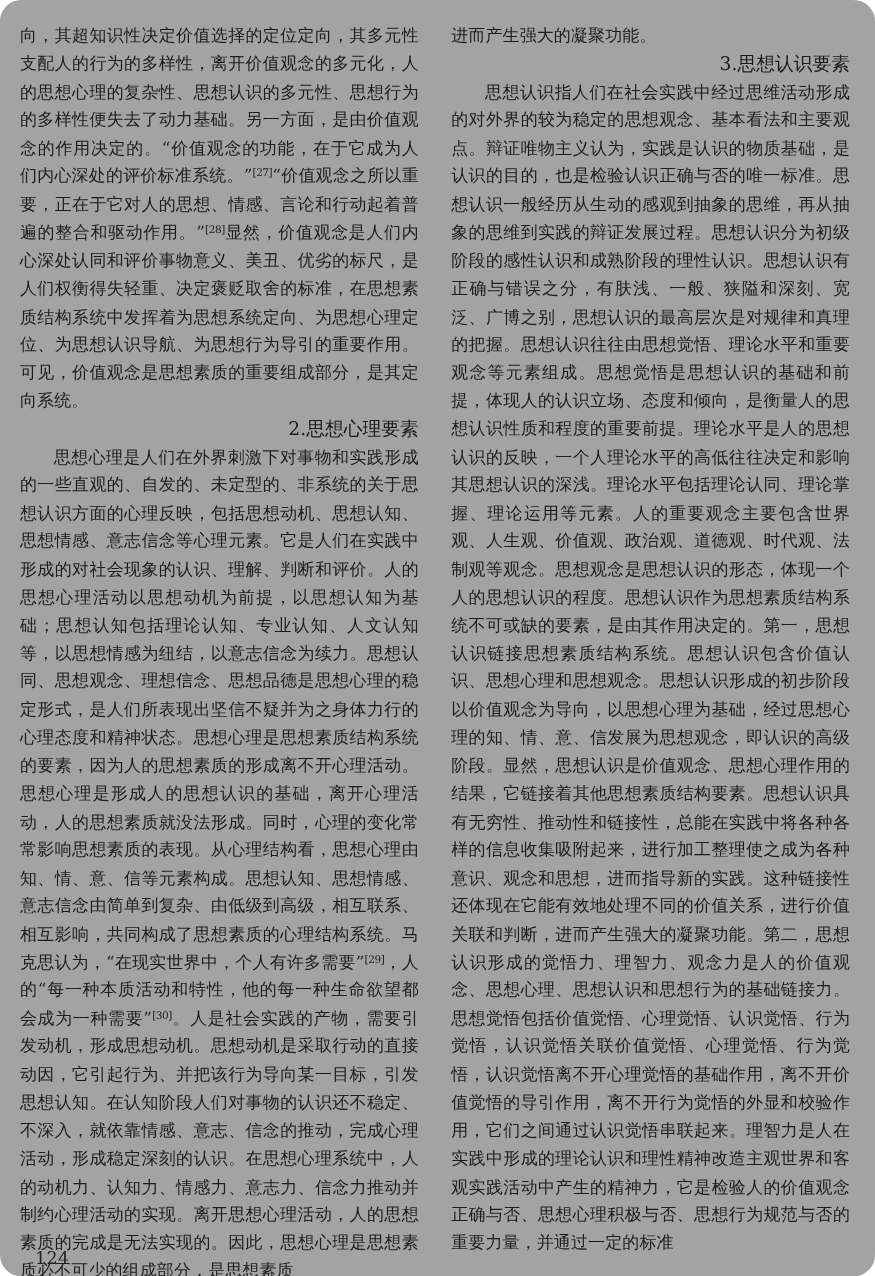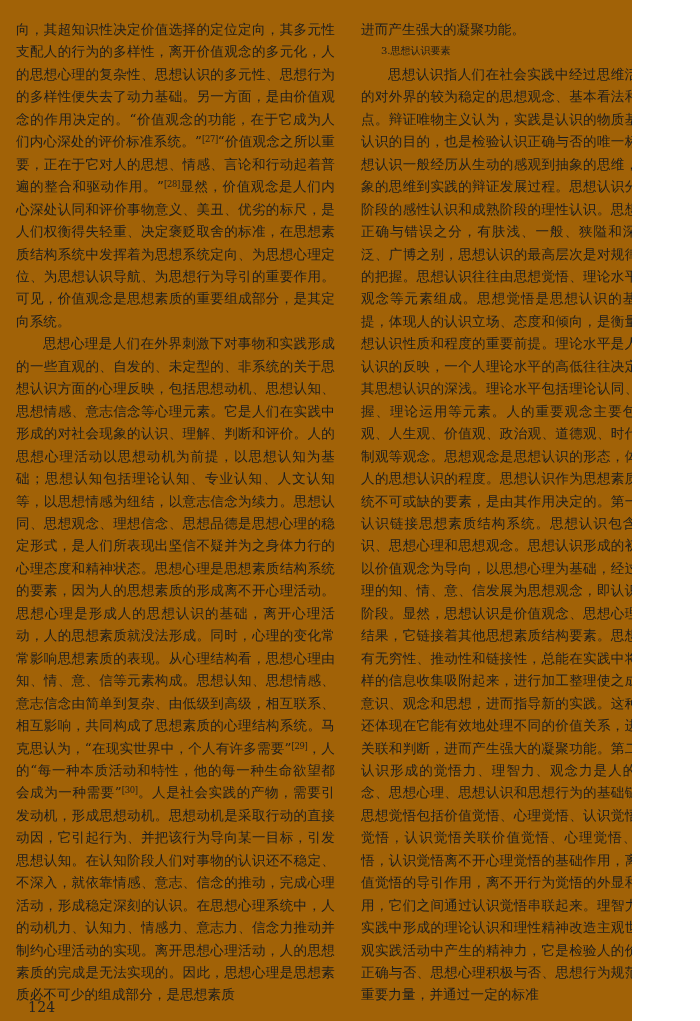--- a/index.html
+++ b/index.html
@@ -2,28 +2,29 @@
 <html><head>
 <meta charset="utf-8">
 <style>
   html, body {
     margin: 0;
     padding: 0;
     background: #ffffff;
   }
   .page {
     position: relative;
-    width: 632px;
+    width: 700px;
     height: 1021px;
-    background: #a16207;
+    background: #a3a3a3;
     box-sizing: border-box;
     padding: 18px 16px 0 16px;
     font-family: "DejaVu Serif", "Liberation Serif", serif;
     color: #1b1b1b;
     overflow: hidden;
+    border-radius: 17px;
   }
   .columns {
     display: flex;
     gap: 26px;
     height: 958px;
   }
   .col {
     width: 319px;
     flex: 0 0 319px;
   }
@@ -38,25 +39,25 @@
     -webkit-hyphens: none;
     hyphens: none;
     word-break: break-all;
     color: #1d1d1d;
   }
   p.cont {
     text-indent: 0;
   }
   h3.heading {
     margin: 0;
-    font-size: 10px;
+    font-size: 15px;
     line-height: 22.45px;
     font-weight: normal;
     text-indent: 2em;
-    text-align: left;
+    text-align: right;
     color: #1b1b1b;
   }
   .ref {
     font-size: 8.4px;
     vertical-align: 4px;
     letter-spacing: -0.04em;
     line-height: 0;
   }
   .folio {
     position: absolute;
@@ -68,20 +69,21 @@
     letter-spacing: 0.02em;
   }
 </style>
 </head>
 <body>
 
 <div class="page">
   <div class="columns">
     <div class="col" id="left-col">
         <p class="para cont">向，其超知识性决定价值选择的定位定向，其多元性支配人的行为的多样性，离开价值观念的多元化，人的思想心理的复杂性、思想认识的多元性、思想行为的多样性便失去了动力基础。另一方面，是由价值观念的作用决定的。“价值观念的功能，在于它成为人们内心深处的评价标准系统。”<sup class="ref">[27]</sup>“价值观念之所以重要，正在于它对人的思想、情感、言论和行动起着普遍的整合和驱动作用。”<sup class="ref">[28]</sup>显然，价值观念是人们内心深处认同和评价事物意义、美丑、优劣的标尺，是人们权衡得失轻重、决定褒贬取舍的标准，在思想素质结构系统中发挥着为思想系统定向、为思想心理定位、为思想认识导航、为思想行为导引的重要作用。可见，价值观念是思想素质的重要组成部分，是其定向系统。</p>
+        <h3 class="heading">2.思想心理要素</h3>
         <p class="para">思想心理是人们在外界刺激下对事物和实践形成的一些直观的、自发的、未定型的、非系统的关于思想认识方面的心理反映，包括思想动机、思想认知、思想情感、意志信念等心理元素。它是人们在实践中形成的对社会现象的认识、理解、判断和评价。人的思想心理活动以思想动机为前提，以思想认知为基础；思想认知包括理论认知、专业认知、人文认知等，以思想情感为纽结，以意志信念为续力。思想认同、思想观念、理想信念、思想品德是思想心理的稳定形式，是人们所表现出坚信不疑并为之身体力行的心理态度和精神状态。思想心理是思想素质结构系统的要素，因为人的思想素质的形成离不开心理活动。思想心理是形成人的思想认识的基础，离开心理活动，人的思想素质就没法形成。同时，心理的变化常常影响思想素质的表现。从心理结构看，思想心理由知、情、意、信等元素构成。思想认知、思想情感、意志信念由简单到复杂、由低级到高级，相互联系、相互影响，共同构成了思想素质的心理结构系统。马克思认为，“在现实世界中，个人有许多需要”<sup class="ref">[29]</sup>，人的“每一种本质活动和特性，他的每一种生命欲望都会成为一种需要”<sup class="ref">[30]</sup>。人是社会实践的产物，需要引发动机，形成思想动机。思想动机是采取行动的直接动因，它引起行为、并把该行为导向某一目标，引发思想认知。在认知阶段人们对事物的认识还不稳定、不深入，就依靠情感、意志、信念的推动，完成心理活动，形成稳定深刻的认识。在思想心理系统中，人的动机力、认知力、情感力、意志力、信念力推动并制约心理活动的实现。离开思想心理活动，人的思想素质的完成是无法实现的。因此，思想心理是思想素质必不可少的组成部分，是思想素质</p>
       </div>
     <div class="col" id="right-col">
         <p class="para cont">进而产生强大的凝聚功能。</p>
         <h3 class="heading">3.思想认识要素</h3>
         <p class="para">思想认识指人们在社会实践中经过思维活动形成的对外界的较为稳定的思想观念、基本看法和主要观点。辩证唯物主义认为，实践是认识的物质基础，是认识的目的，也是检验认识正确与否的唯一标准。思想认识一般经历从生动的感观到抽象的思维，再从抽象的思维到实践的辩证发展过程。思想认识分为初级阶段的感性认识和成熟阶段的理性认识。思想认识有正确与错误之分，有肤浅、一般、狭隘和深刻、宽泛、广博之别，思想认识的最高层次是对规律和真理的把握。思想认识往往由思想觉悟、理论水平和重要观念等元素组成。思想觉悟是思想认识的基础和前提，体现人的认识立场、态度和倾向，是衡量人的思想认识性质和程度的重要前提。理论水平是人的思想认识的反映，一个人理论水平的高低往往决定和影响其思想认识的深浅。理论水平包括理论认同、理论掌握、理论运用等元素。人的重要观念主要包含世界观、人生观、价值观、政治观、道德观、时代观、法制观等观念。思想观念是思想认识的形态，体现一个人的思想认识的程度。思想认识作为思想素质结构系统不可或缺的要素，是由其作用决定的。第一，思想认识链接思想素质结构系统。思想认识包含价值认识、思想心理和思想观念。思想认识形成的初步阶段以价值观念为导向，以思想心理为基础，经过思想心理的知、情、意、信发展为思想观念，即认识的高级阶段。显然，思想认识是价值观念、思想心理作用的结果，它链接着其他思想素质结构要素。思想认识具有无穷性、推动性和链接性，总能在实践中将各种各样的信息收集吸附起来，进行加工整理使之成为各种意识、观念和思想，进而指导新的实践。这种链接性还体现在它能有效地处理不同的价值关系，进行价值关联和判断，进而产生强大的凝聚功能。第二，思想认识形成的觉悟力、理智力、观念力是人的价值观念、思想心理、思想认识和思想行为的基础链接力。思想觉悟包括价值觉悟、心理觉悟、认识觉悟、行为觉悟，认识觉悟关联价值觉悟、心理觉悟、行为觉悟，认识觉悟离不开心理觉悟的基础作用，离不开价值觉悟的导引作用，离不开行为觉悟的外显和校验作用，它们之间通过认识觉悟串联起来。理智力是人在实践中形成的理论认识和理性精神改造主观世界和客观实践活动中产生的精神力，它是检验人的价值观念正确与否、思想心理积极与否、思想行为规范与否的重要力量，并通过一定的标准</p>
       </div>
   </div>
   <div class="folio">124</div>
 </div>

